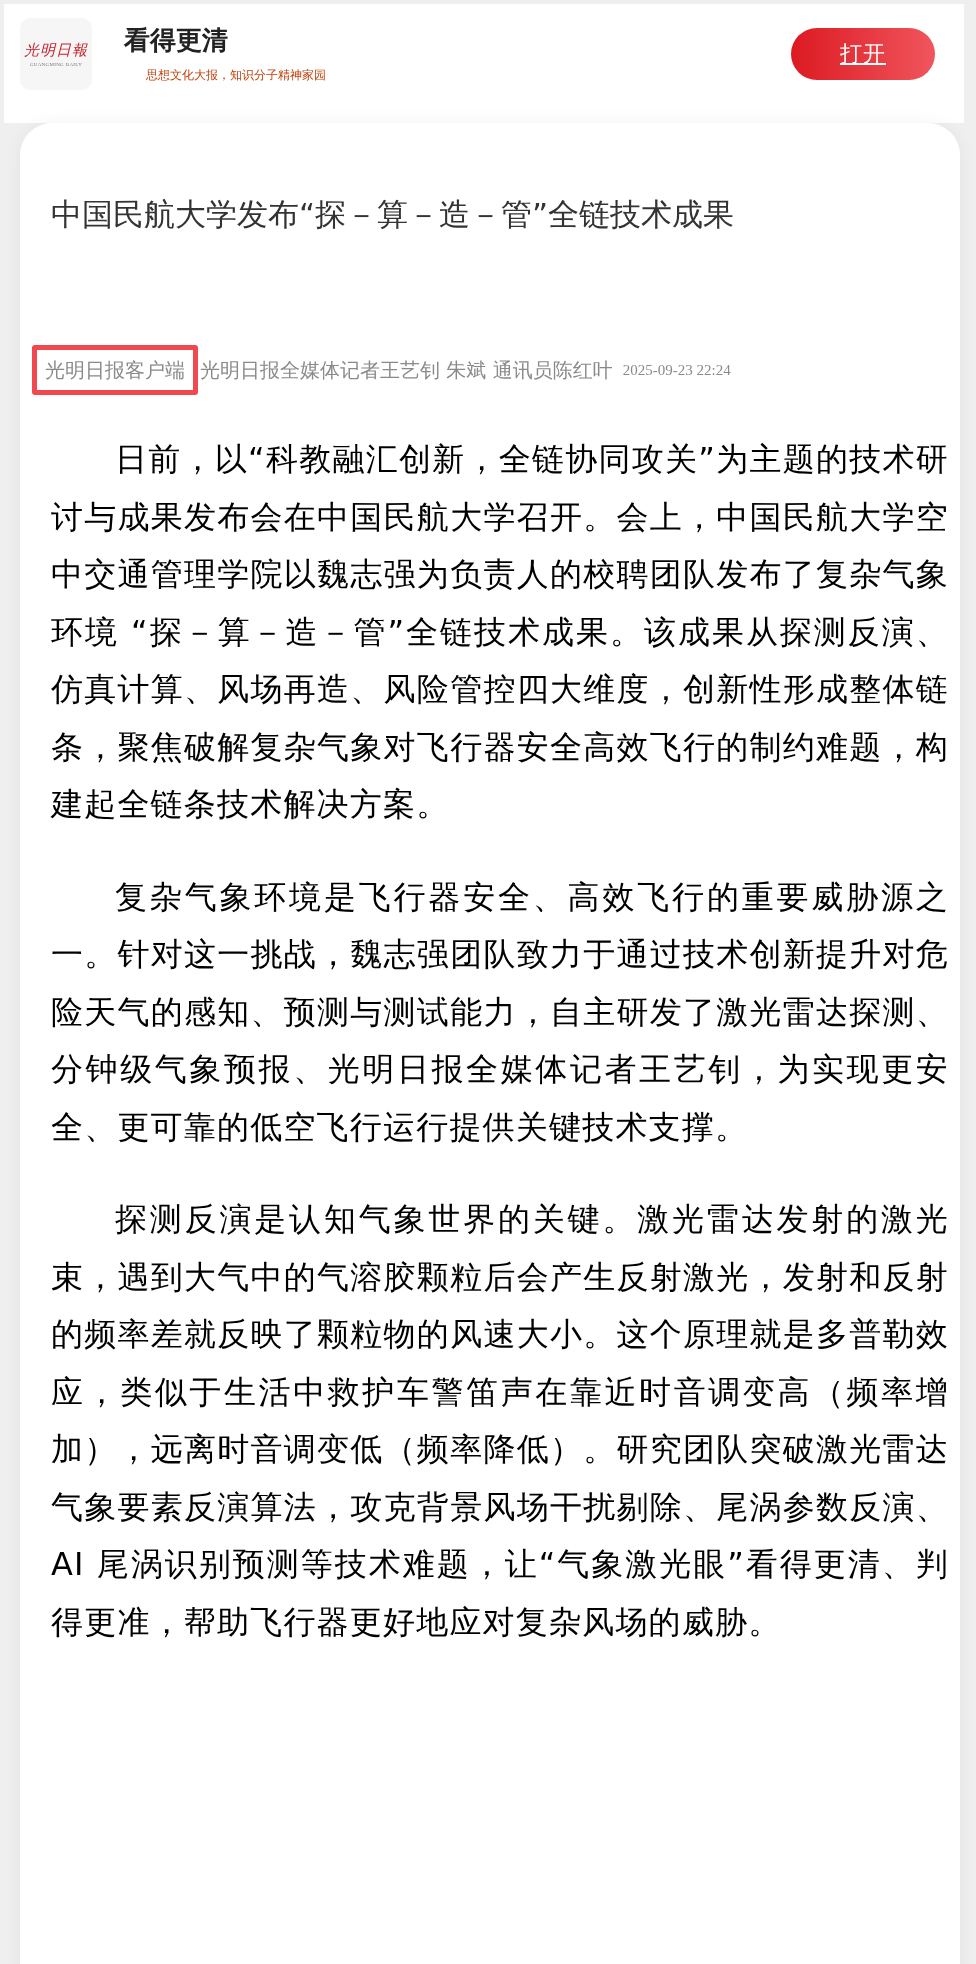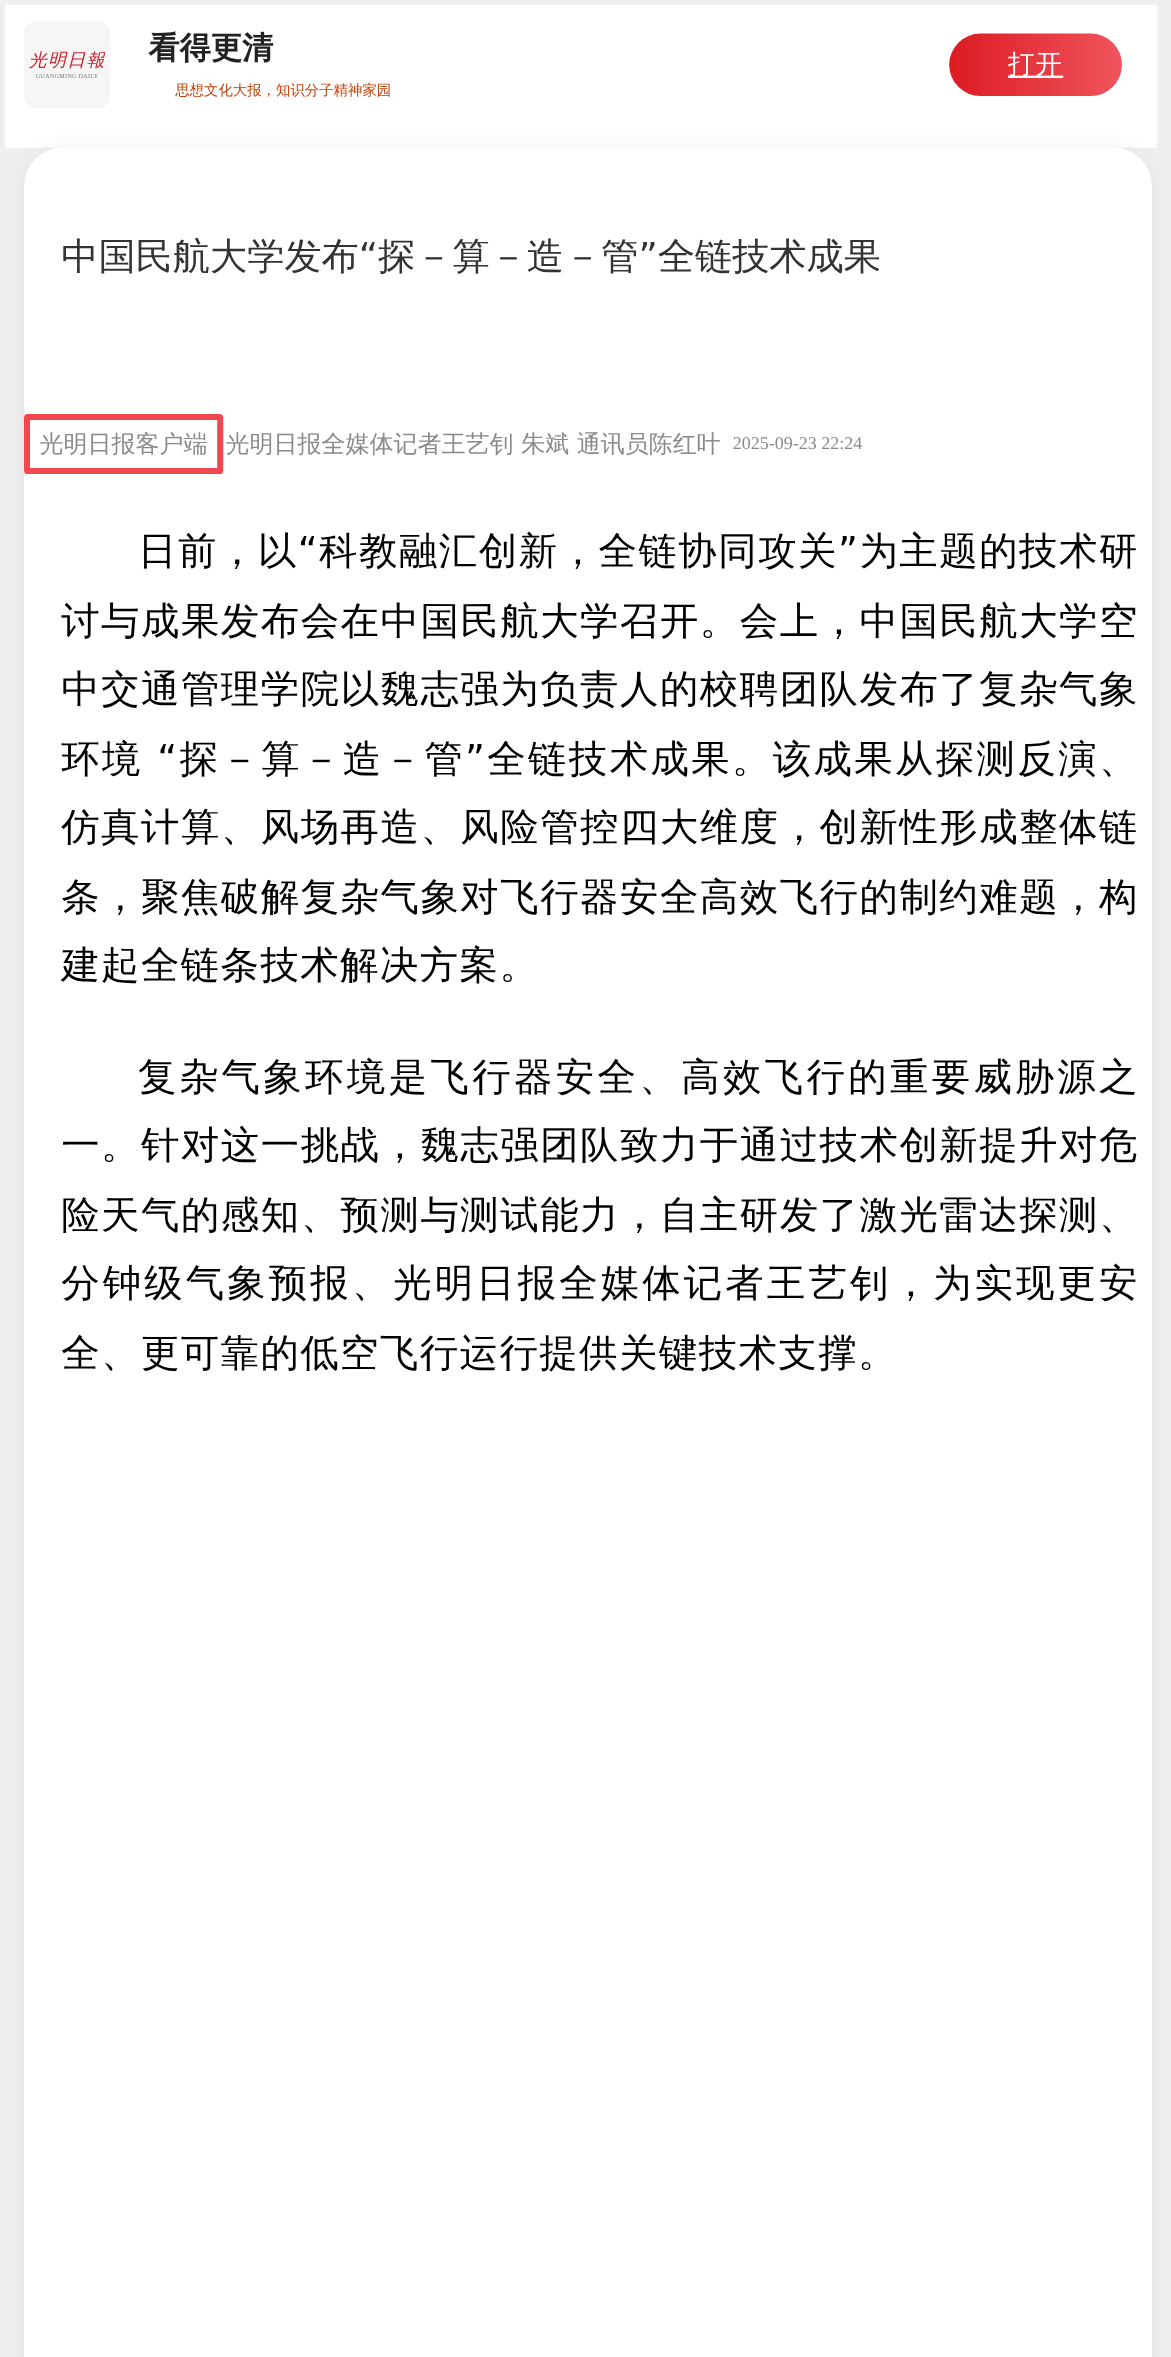--- a/index.html
+++ b/index.html
@@ -98,21 +98,21 @@
       left: 31px;
       top: 55px;
       width: 880px;
       font-size: 31px;
       line-height: 72px;
       color: #333333;
       font-weight: normal;
     }
     .meta {
       position: absolute;
-      left: 0;
+      left: 12px;
       top: 222px;
       height: 50px;
       display: flex;
       align-items: center;
       white-space: nowrap;
     }
     .source {
       border: 5px solid #f0484e;
       border-radius: 3px;
       padding: 0 8px;
@@ -167,14 +167,15 @@
 
   <div class="meta">
     <span class="source">光明日报客户端</span>
     <span class="author">光明日报全媒体记者王艺钊 朱斌 通讯员陈红叶</span>
     <span class="date">2025-09-23 22:24</span>
   </div>
 
   <div class="body">
     <p class="para">日前，以“科教融汇创新，全链协同攻关”为主题的技术研讨与成果发布会在中国民航大学召开。会上，中国民航大学空中交通管理学院以魏志强为负责人的校聘团队发布了复杂气象环境 “探－算－造－管”全链技术成果。该成果从探测反演、仿真计算、风场再造、风险管控四大维度，创新性形成整体链条，聚焦破解复杂气象对飞行器安全高效飞行的制约难题，构建起全链条技术解决方案。</p>
     <p class="para">复杂气象环境是飞行器安全、高效飞行的重要威胁源之一。针对这一挑战，魏志强团队致力于通过技术创新提升对危险天气的感知、预测与测试能力，自主研发了激光雷达探测、分钟级气象预报、光明日报全媒体记者王艺钊，为实现更安全、更可靠的低空飞行运行提供关键技术支撑。</p>
+    <p class="para">探测反演是认知气象世界的关键。激光雷达发射的激光束，遇到大气中的气溶胶颗粒后会产生反射激光，发射和反射的频率差就反映了颗粒物的风速大小。这个原理就是多普勒效应，类似于生活中救护车警笛声在靠近时音调变高（频率增加），远离时音调变低（频率降低）。研究团队突破激光雷达气象要素反演算法，攻克背景风场干扰剔除、尾涡参数反演、AI 尾涡识别预测等技术难题，让“气象激光眼”看得更清、判得更准，帮助飞行器更好地应对复杂风场的威胁。</p>
   </div>
 </div>
 
 </body></html>

